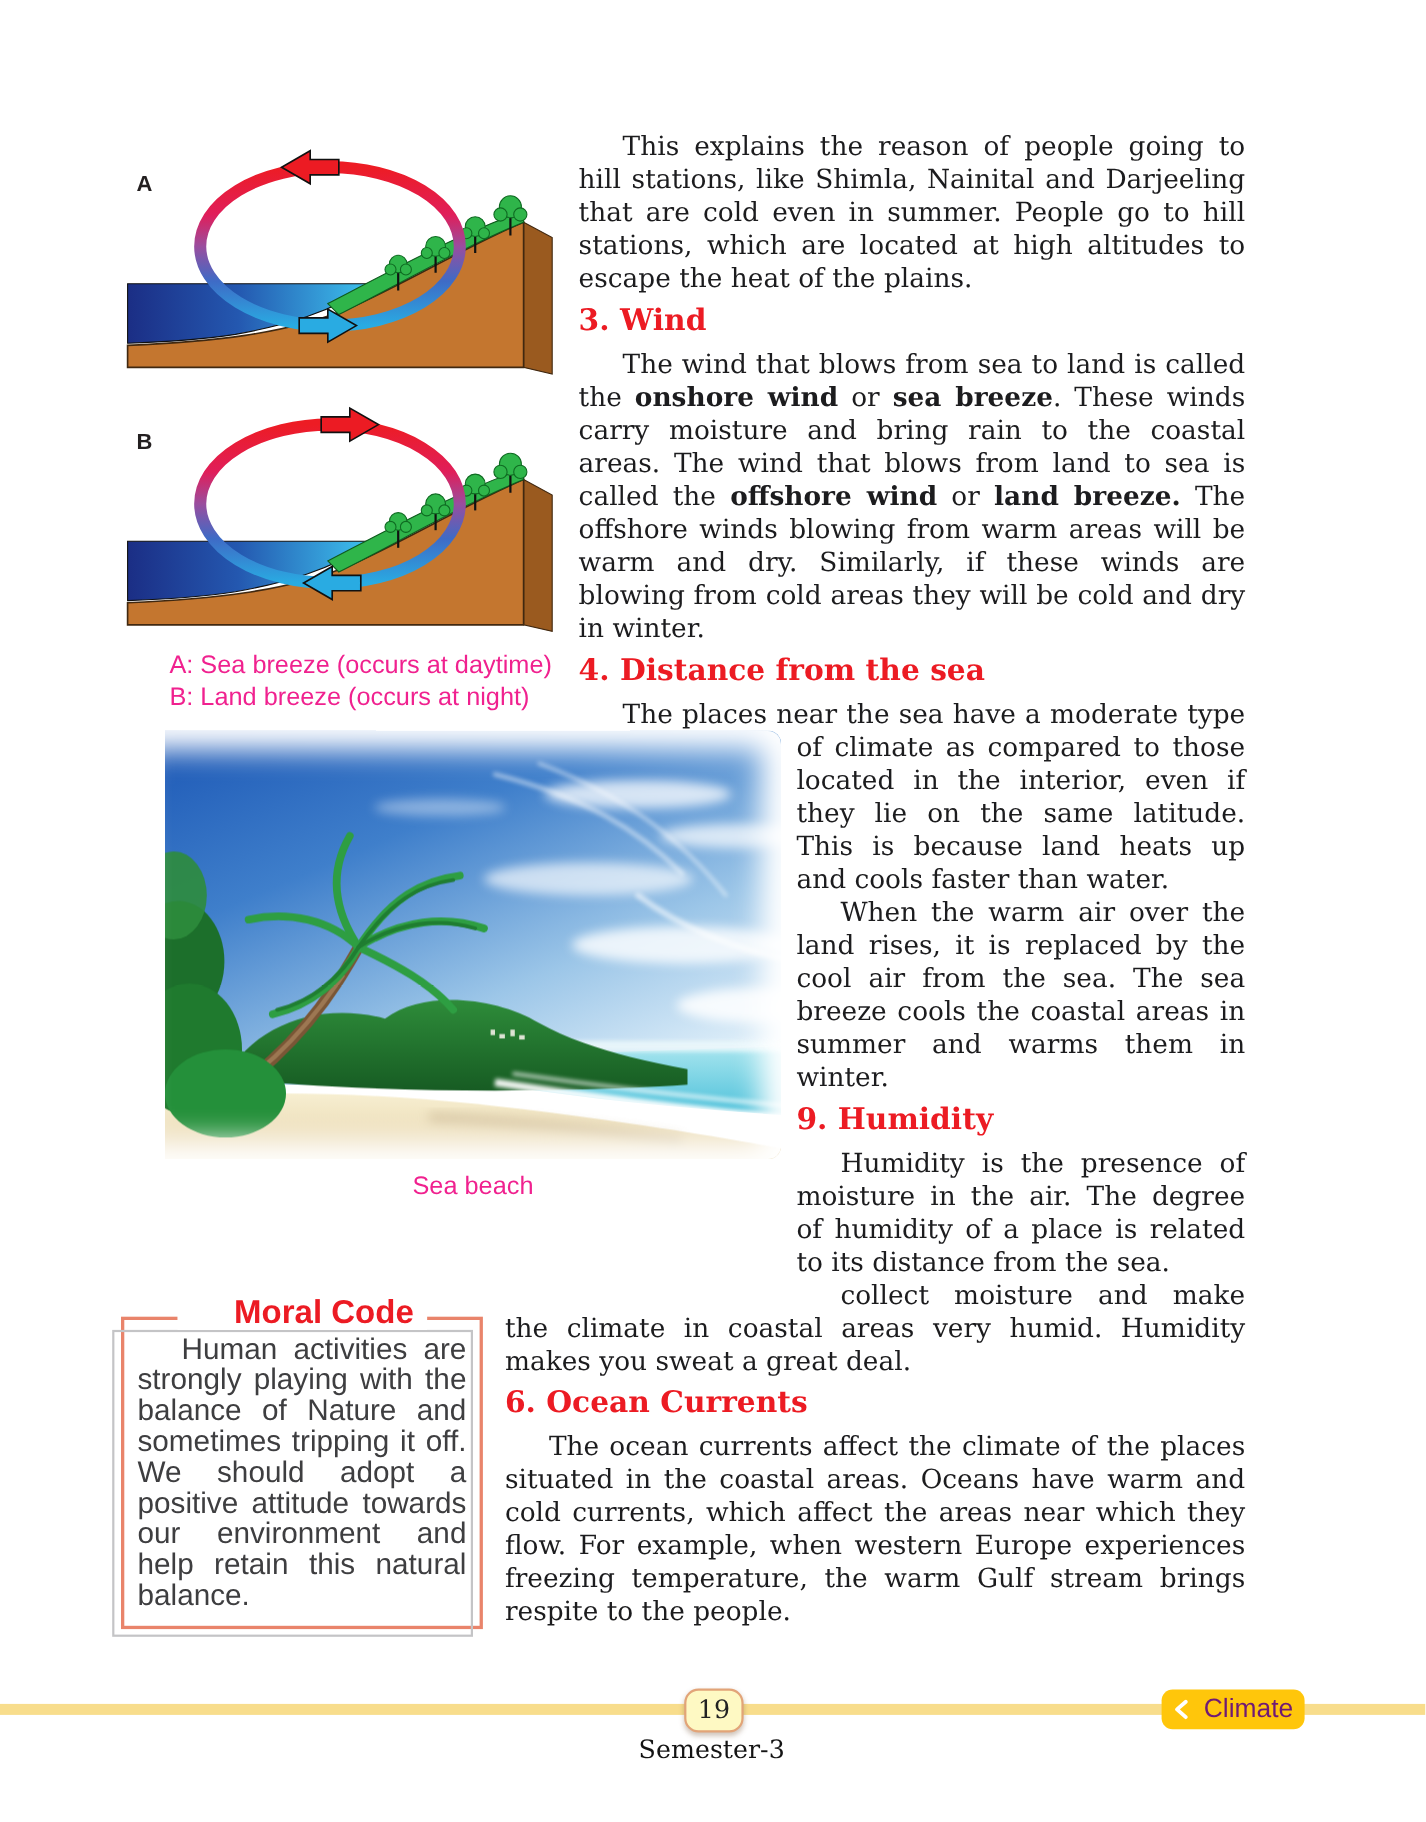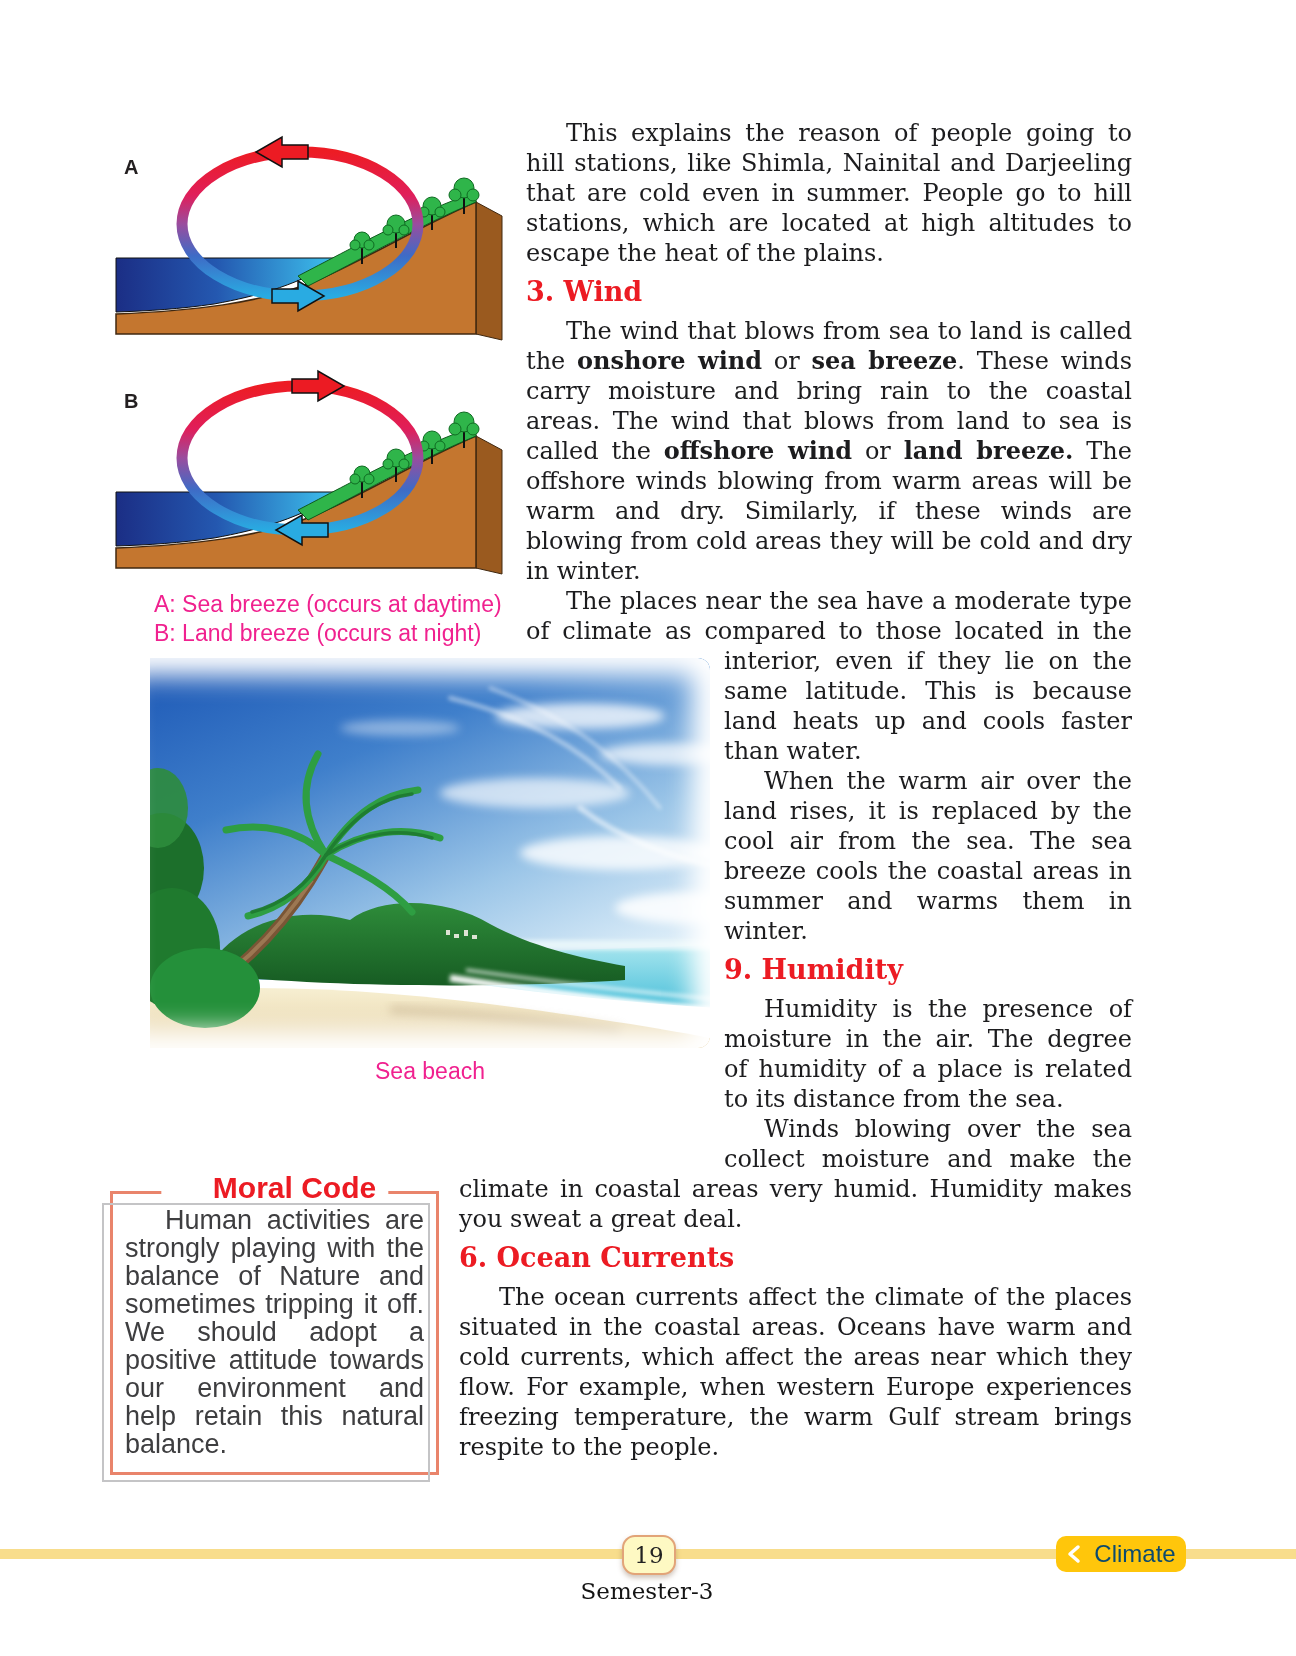--- a/index.html
+++ b/index.html
@@ -37,21 +37,21 @@
              text-align:justify;z-index:1;}
   
   .footer-bar{position:absolute;left:0;top:1549px;width:1296px;height:10px;background:#F8DD8C;}
   .page-badge{position:absolute;left:622px;top:1535px;width:50px;height:36px;background:#fef9c3;
              border:2px solid #E2A478;border-radius:13px;box-shadow:0 3px 5px rgba(120,90,60,.35);
              display:flex;align-items:center;justify-content:center;font-size:23px;color:#222;}
   .semester{position:absolute;left:552px;top:1578px;width:190px;text-align:center;
              font-size:23px;color:#141414;}
   .nav-btn{position:absolute;left:1056px;top:1536px;width:130px;height:36px;background:#FFC60B;
              border-radius:10px;display:flex;align-items:center;justify-content:center;gap:12px;
-             font-size:24px;color:#0c4a6e;cursor:pointer;border:none;}
+             font-size:24px;color:#701a75;cursor:pointer;border:none;}
 </style>
 </head>
 <body>
 
 <div class="page">
 
   <div class="content">
 
     <div class="fig-diagrams">
       <svg width="400" height="228" viewBox="0 0 400 228" style="margin-bottom:6px;">
@@ -135,20 +135,21 @@
         <div>B: Land breeze (occurs at night)</div>
       </div>
     </div>
 
     <p class="indent">This explains the reason of people going to hill stations, like Shimla, Nainital and Darjeeling that are cold even in summer. People go to hill stations, which are located at high altitudes to escape the heat of the plains.</p>
 
     <h2 class="sec">3. Wind</h2>
 
     <p class="indent"><span>The wind that blows from sea to land is called the </span><b>onshore wind</b><span> or </span><b>sea breeze</b><span>. These winds carry moisture and bring rain to the coastal areas. The wind that blows from land to sea is called the </span><b>offshore wind</b><span> or </span><b>land breeze.</b><span> The offshore winds blowing from warm areas will be warm and dry. Similarly, if these winds are blowing from cold areas they will be cold and dry in winter.</span></p>
 
+    <h2 class="sec">4. Distance from the sea</h2>
 
     <p class="indent"><span>The places near the sea have a moderate type of</span>
       <span class="fig-beach" style="display:block;">
         <span class="beach-wrap" style="display:block;">
           <svg width="600" height="390" viewBox="0 0 600 390">
             <defs>
               <linearGradient id="skyG" x1="0" y1="0" x2="0.8" y2="1">
                 <stop offset="0" stop-color="#1C57B5"></stop>
                   <stop offset="0.35" stop-color="#3F7FCB"></stop>
                 <stop offset="0.7" stop-color="#9CC6E8"></stop>
@@ -229,21 +230,21 @@
         <span class="beach-caption" style="display:block;">Sea beach</span>
       </span>
       <span>climate as compared to those located in the interior, even if they lie on the same latitude. This is because land heats up and cools faster than water.</span></p>
 
     <p class="indent">When the warm air over the land rises, it is replaced by the cool air from the sea. The sea breeze cools the coastal areas in summer and warms them in winter.</p>
 
     <h2 class="sec">9. Humidity</h2>
 
     <p class="indent">Humidity is the presence of moisture in the air. The degree of humidity of a place is related to its distance from the sea.</p>
 
-    <p class="indent"><span>Winds blowing over the sea</span>
+    <p class="indent">
       <span class="moral-float" style="display:block;">
         <span class="moral-box" style="display:block;">
           <span class="moral-title">Moral Code</span>
           <span class="moral-text" style="display:block;">Human activities are strongly playing with the balance of Nature and sometimes tripping it off. We should adopt a positive attitude towards our environment and help retain this natural balance.</span>
         </span>
       </span>
       <span>collect moisture and make the climate in coastal areas very humid. Humidity makes you sweat a great deal.</span></p>
 
     <h2 class="sec">6. Ocean Currents</h2>
 

